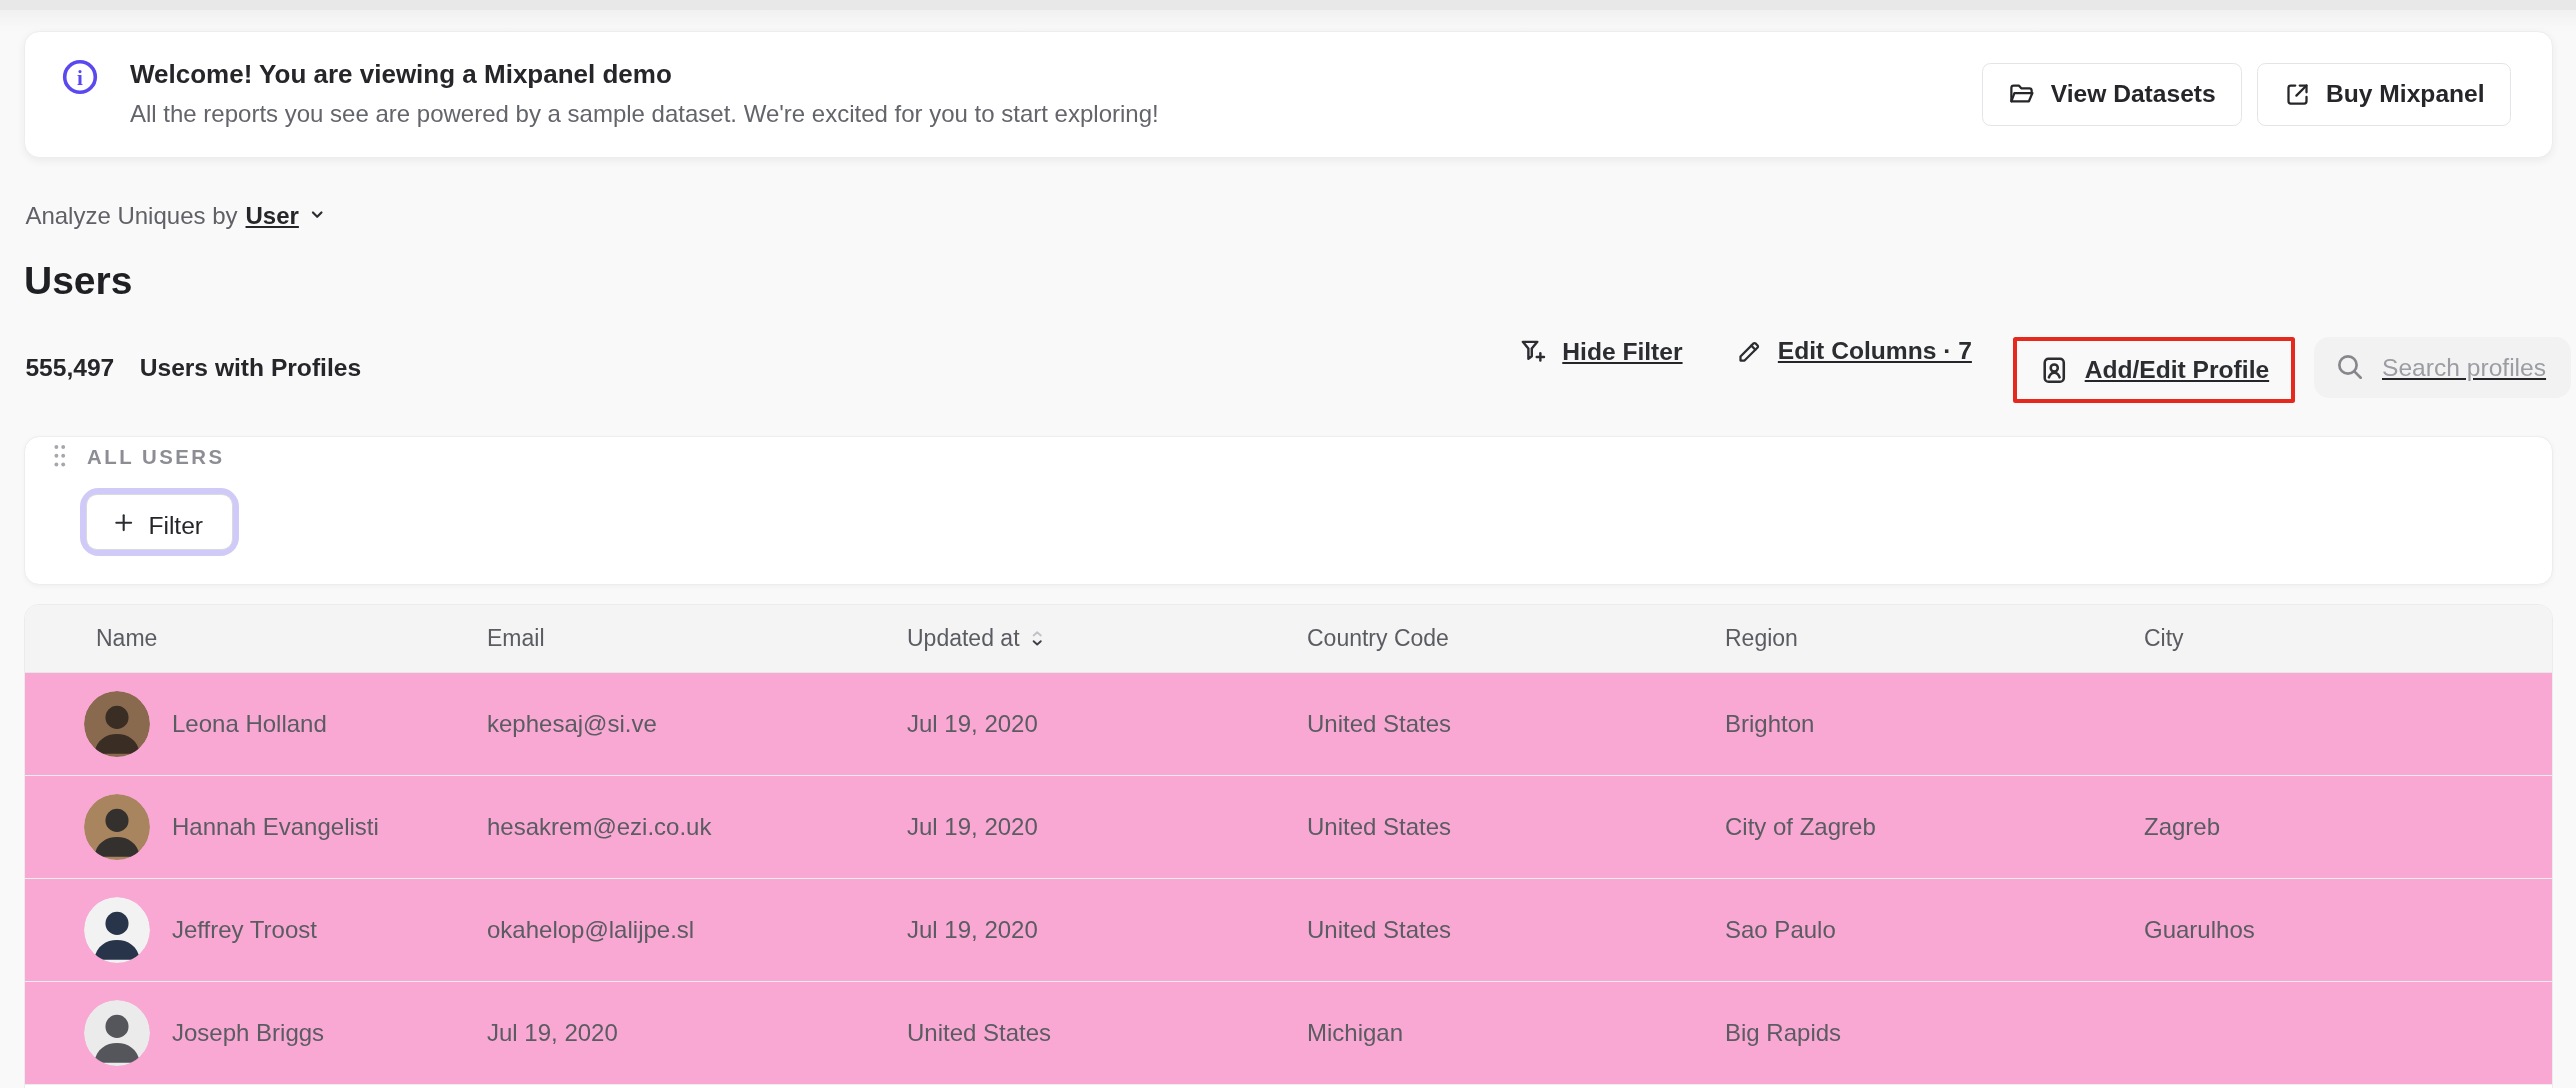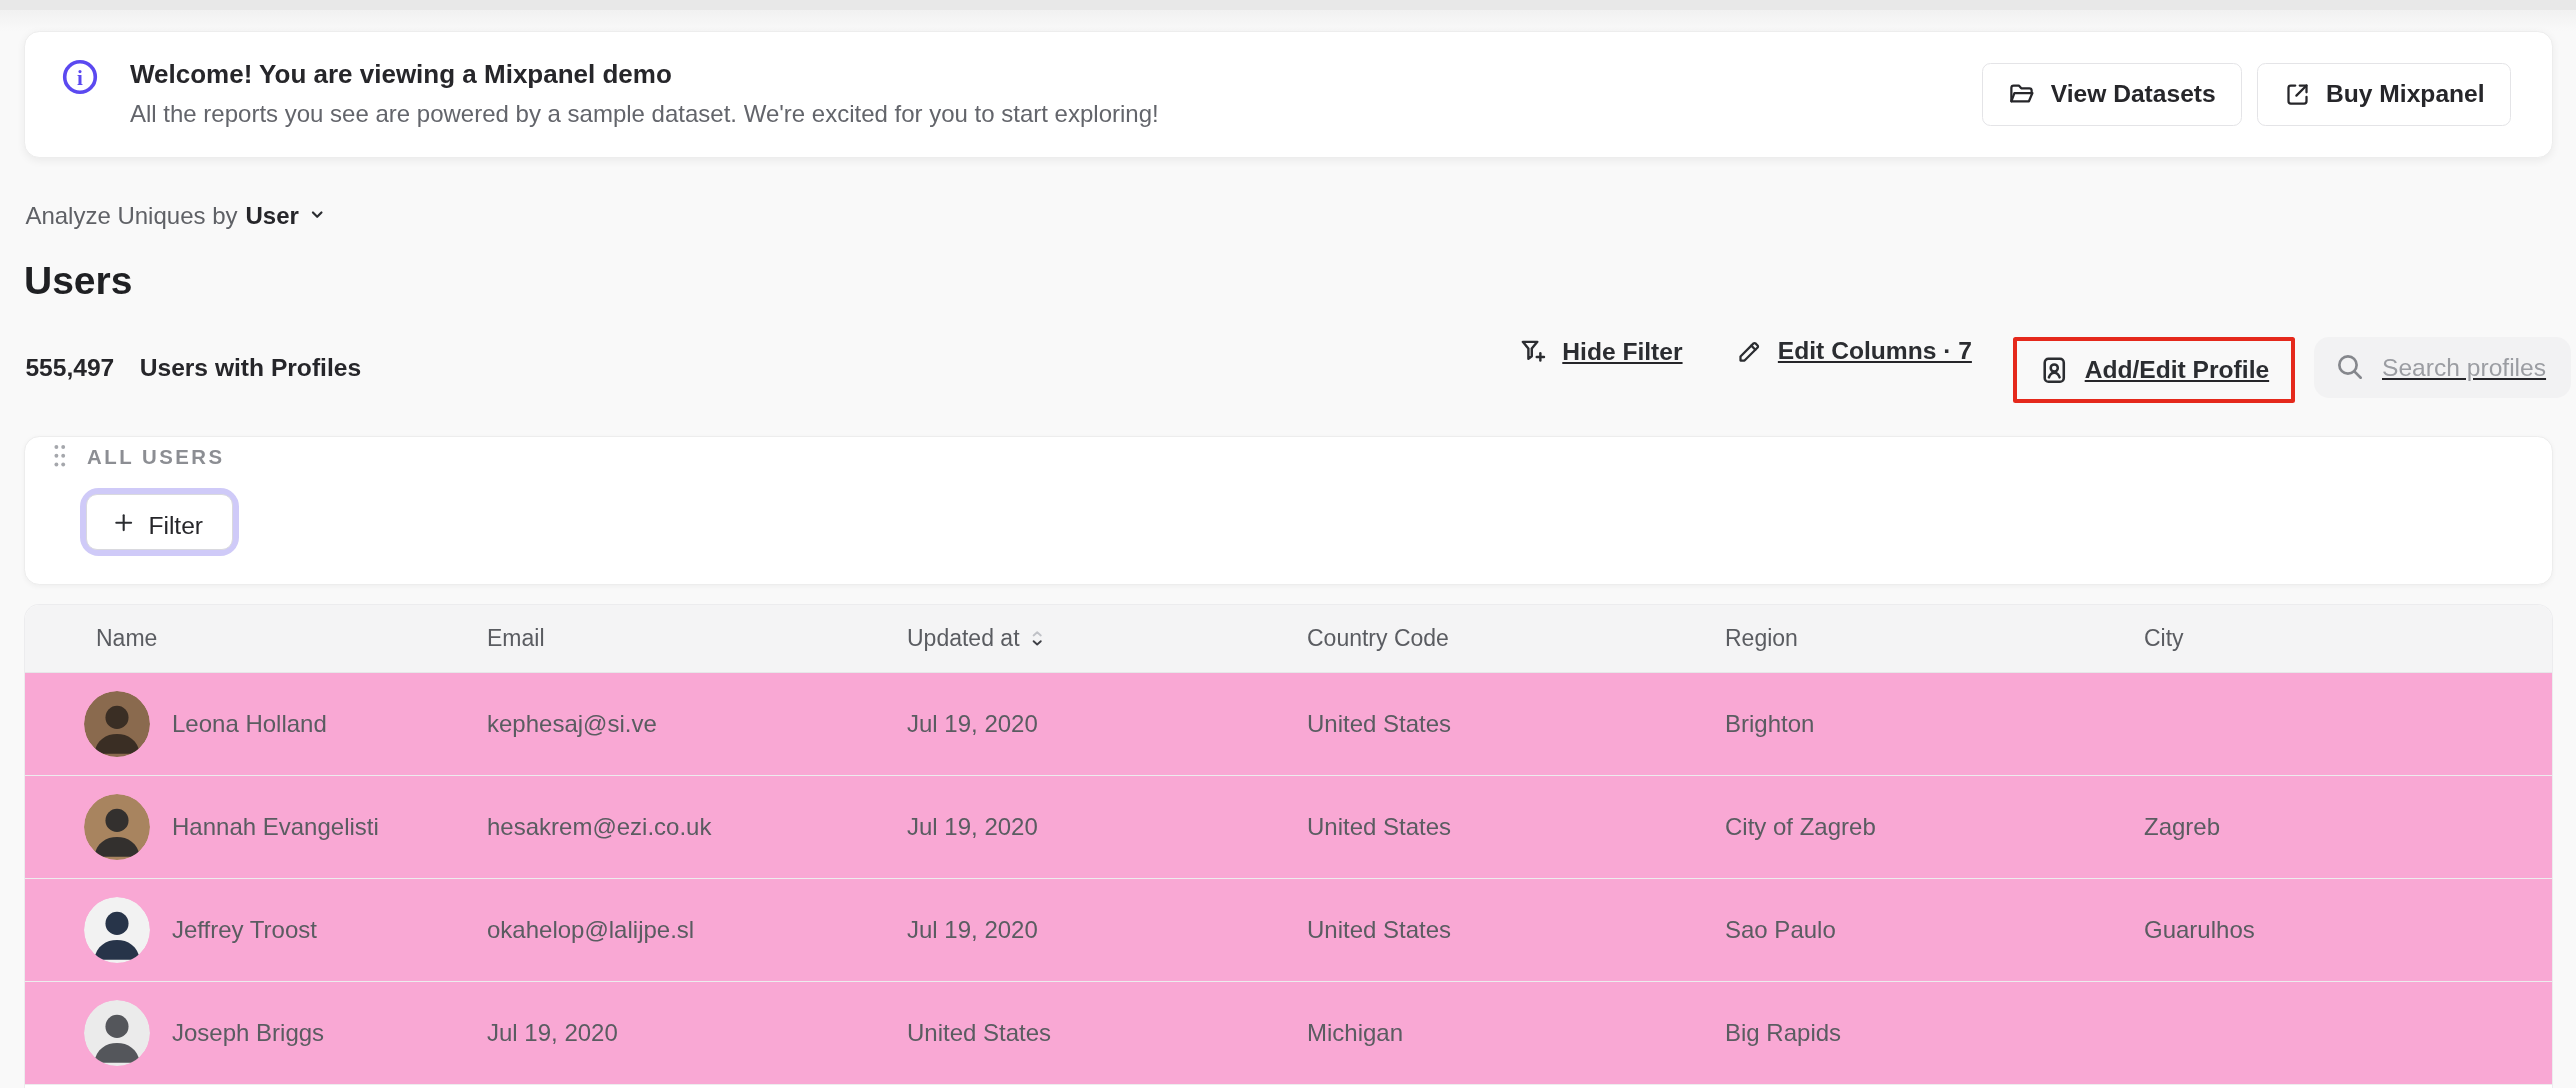--- a/index.html
+++ b/index.html
@@ -21,21 +21,21 @@
   .banner-actions{display:flex;gap:15.3px;}
   .btn{display:flex;align-items:center;gap:15.3px;height:63px;padding:0 25.4px;background:#fff;
        border:1.7px solid #e4e4e7;border-radius:8.5px;font-family:inherit;
        font-size:24.6px;font-weight:700;color:#26262a;cursor:pointer;}
   .btn svg{display:block;}
 
   
   .analyze-bar{position:absolute;left:25.4px;top:202px;display:flex;align-items:center;font-size:24px;}
   .analyze-label{color:#5f6166;margin-right:8px;}
   .analyze-select{display:flex;align-items:center;gap:8.5px;background:none;border:none;padding:0;
-                  font-family:inherit;font-size:24px;font-weight:700;color:#26262a;cursor:pointer;}
+                  font-family:inherit;font-size:24px;font-weight:700;color:#26262a;cursor:pointer;text-decoration:underline;}
   .page-title{position:absolute;left:24px;top:259px;margin:0;font-size:39px;font-weight:700;color:#1f2023;}
   .stats{position:absolute;left:25.4px;top:354px;display:flex;align-items:flex-start;gap:25.4px;
          font-size:24.6px;font-weight:700;color:#26262a;}
 
   
   .toolbar{position:absolute;left:1518px;top:337px;right:5.1px;height:70px;
            display:flex;align-items:flex-start;text-decoration:underline;}
   .tool{display:flex;align-items:center;gap:15.3px;background:none;border:none;padding:0;
         font-family:inherit;font-size:24.6px;font-weight:700;color:#2b2d31;cursor:pointer;white-space:nowrap;}
   .tool svg{display:block;}

